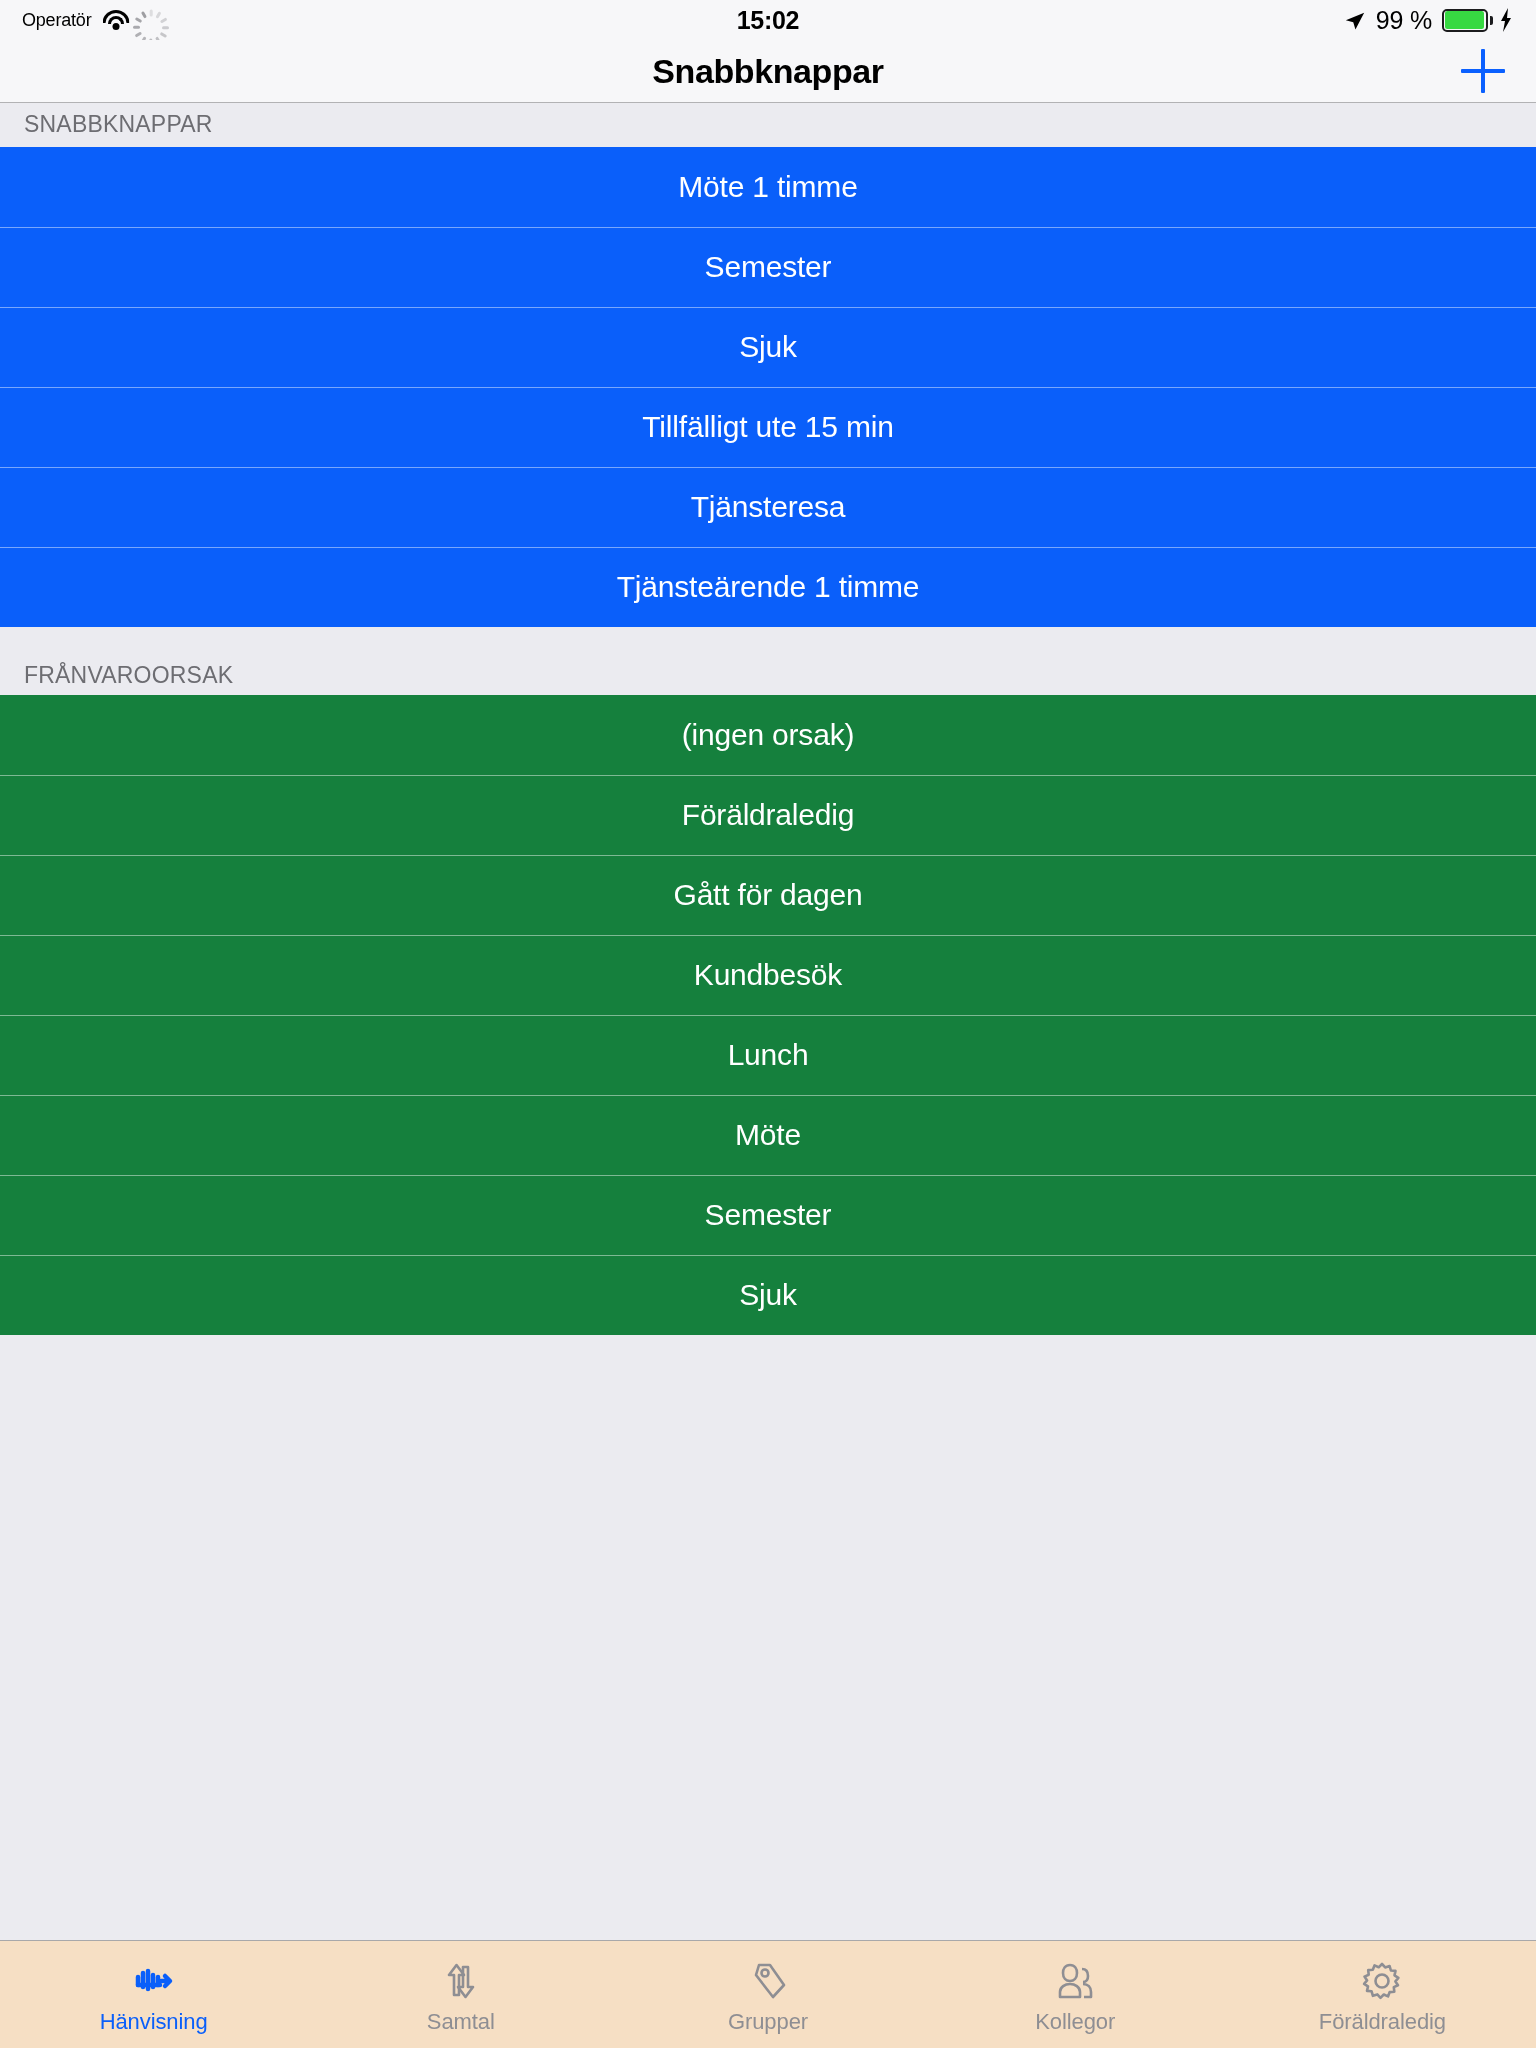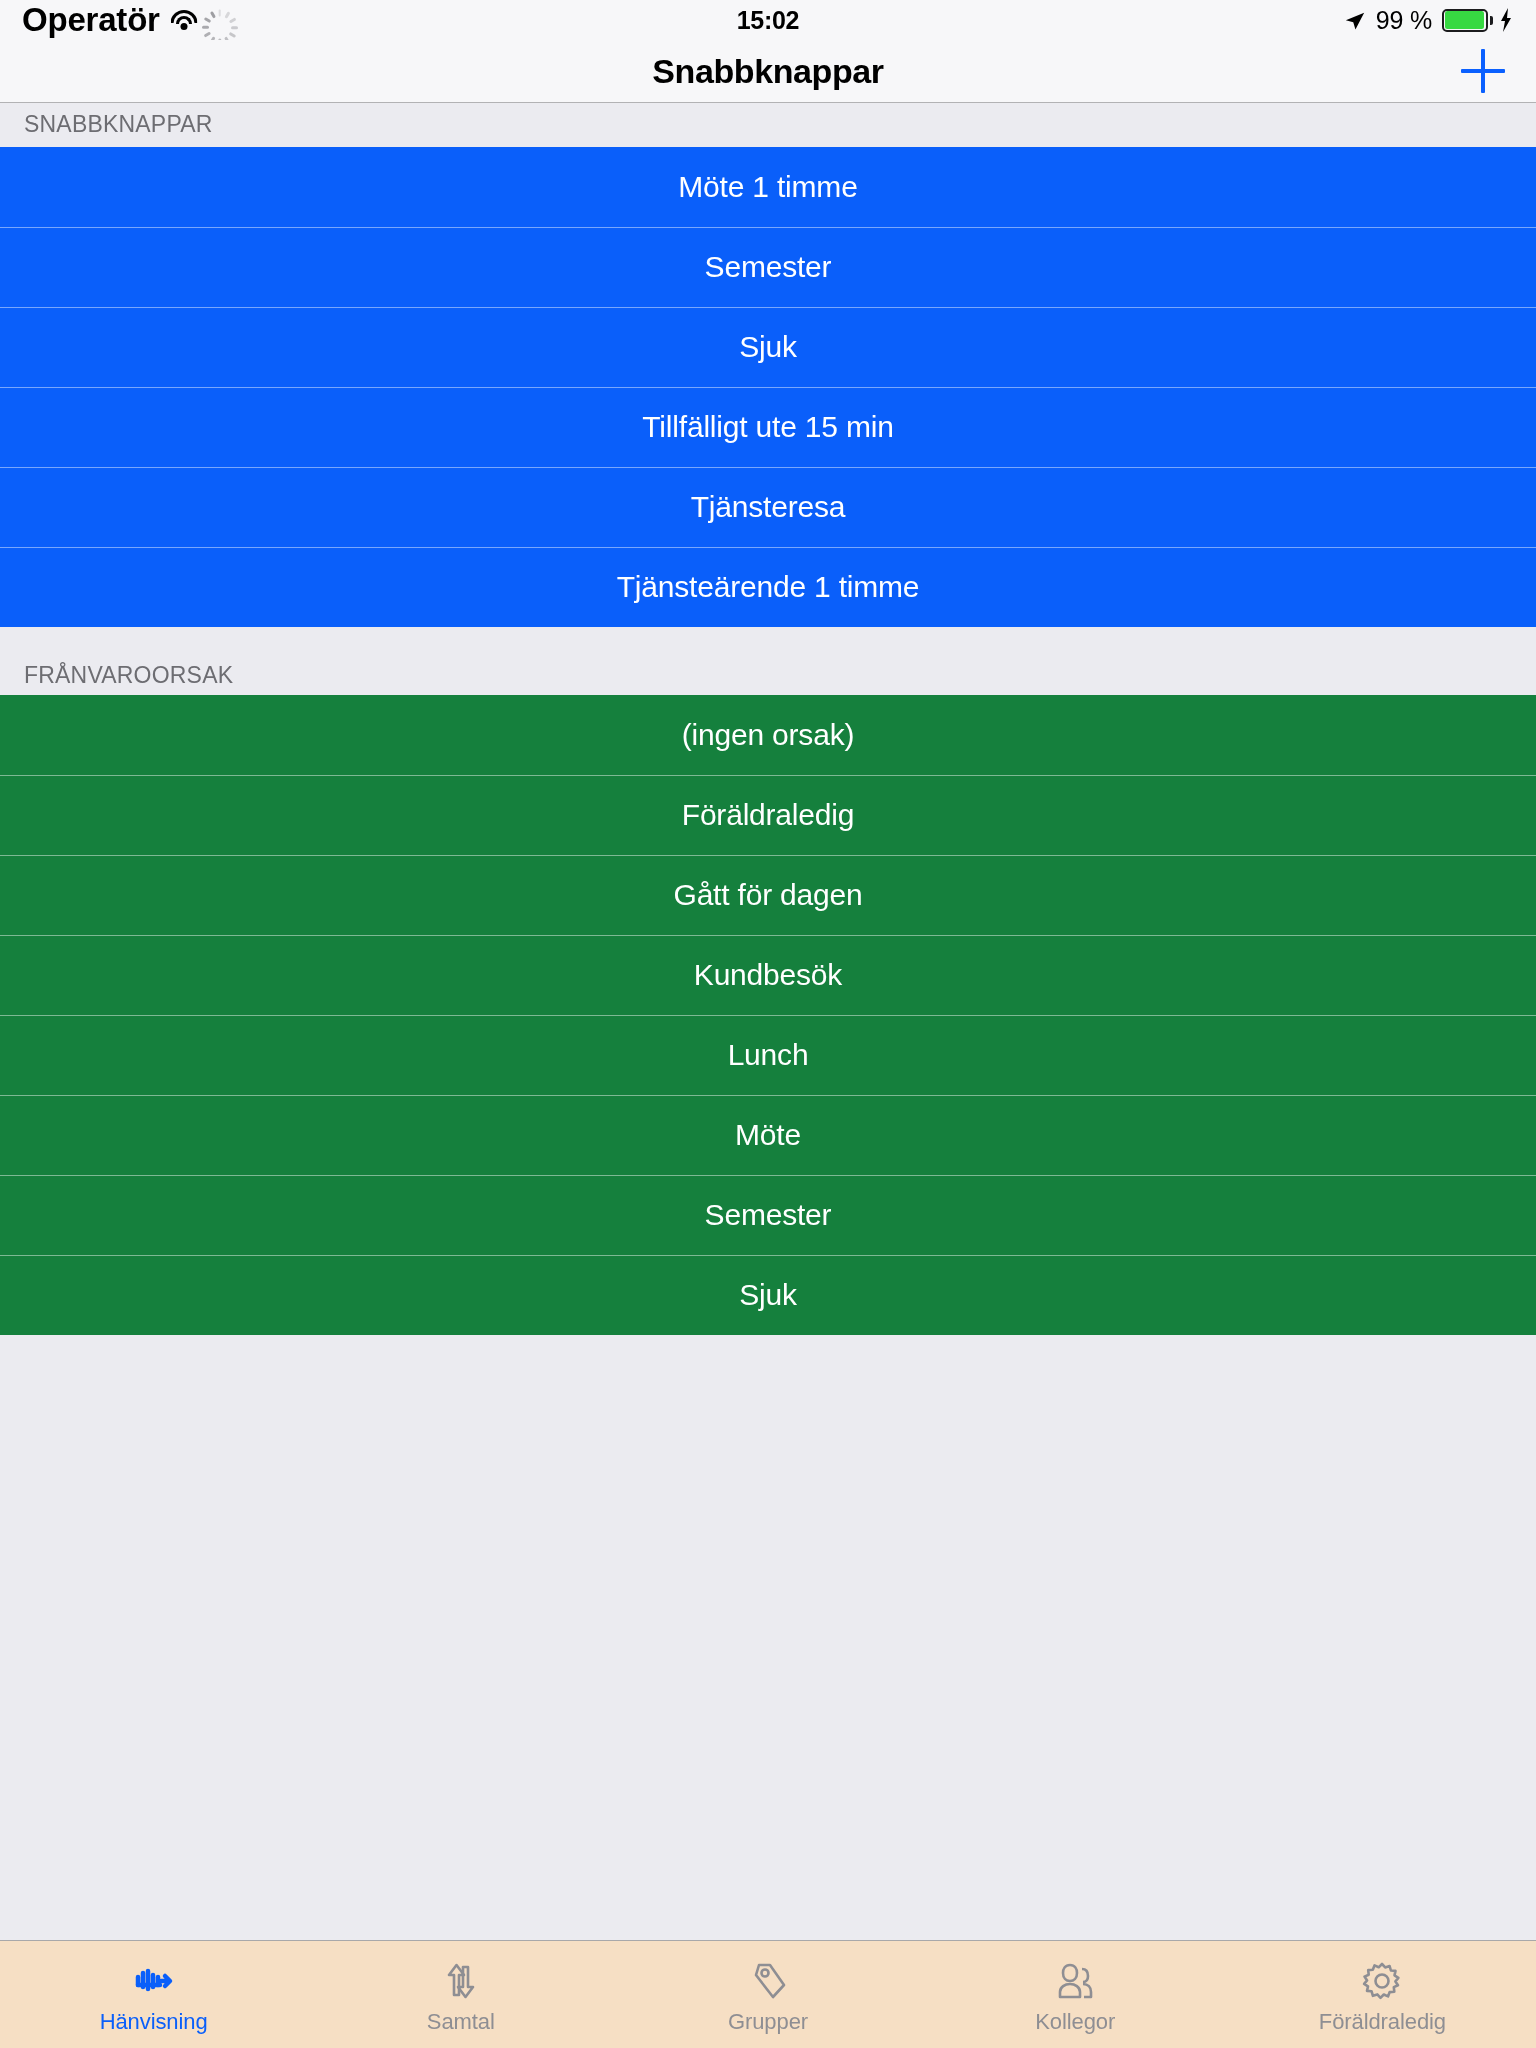--- a/index.html
+++ b/index.html
@@ -23,21 +23,21 @@
   }
   .status-left { display:flex; align-items:center; gap:11px; }
   .status-center {
     position:absolute; left:0; right:0; text-align:center;
     font-size:25px; font-weight:600; letter-spacing:-0.3px;
   }
   .status-right {
     margin-left:auto; display:flex; align-items:center; gap:10px;
     position:relative; z-index:2;
   }
-  .carrier { font-size:33px; letter-spacing:-0.2px;font-weight:bold; }
+  .carrier { font-size:18px; letter-spacing:-0.2px; }
   .wifi-ico { display:inline-block; width:27px; height:20px; position:relative; }
   .wifi-ico i {
     position:absolute; border:3px solid #000; border-bottom:none;
     border-radius:50% 50% 0 0 / 100% 100% 0 0;
     left:50%; transform:translateX(-50%);
   }
   .wifi-ico i.a { width:27px; height:13px; top:0; }
   .wifi-ico i.b { width:16px; height:8px; top:6px; }
   .wifi-ico i.c {
     width:7px; height:7px; top:13px; border:none;

